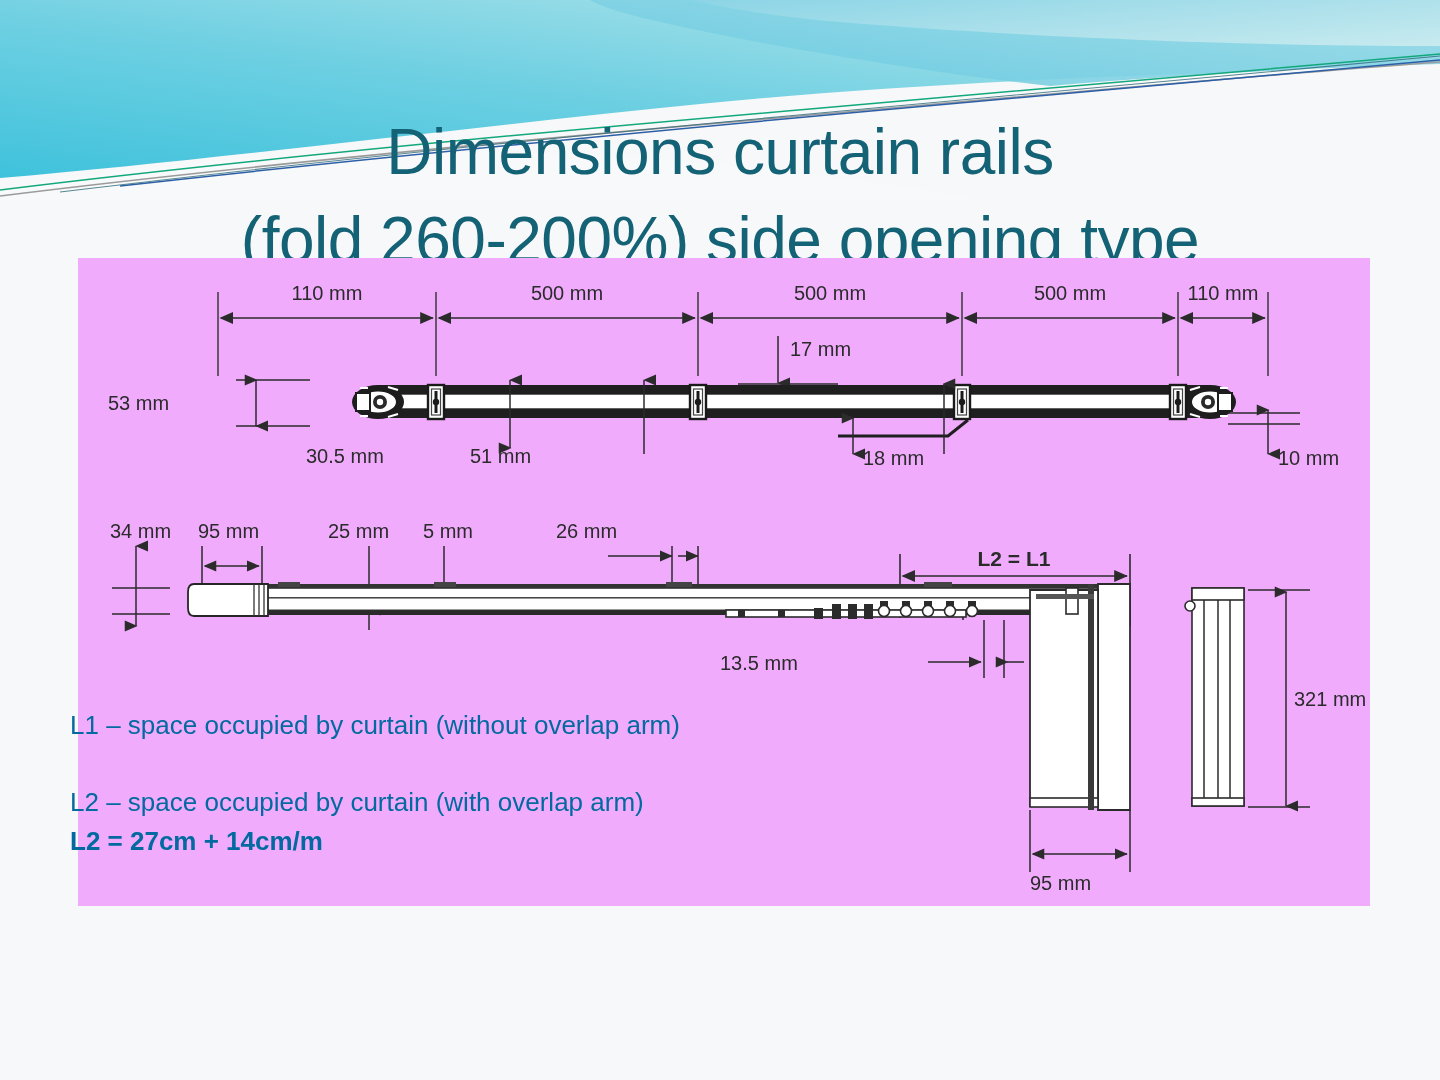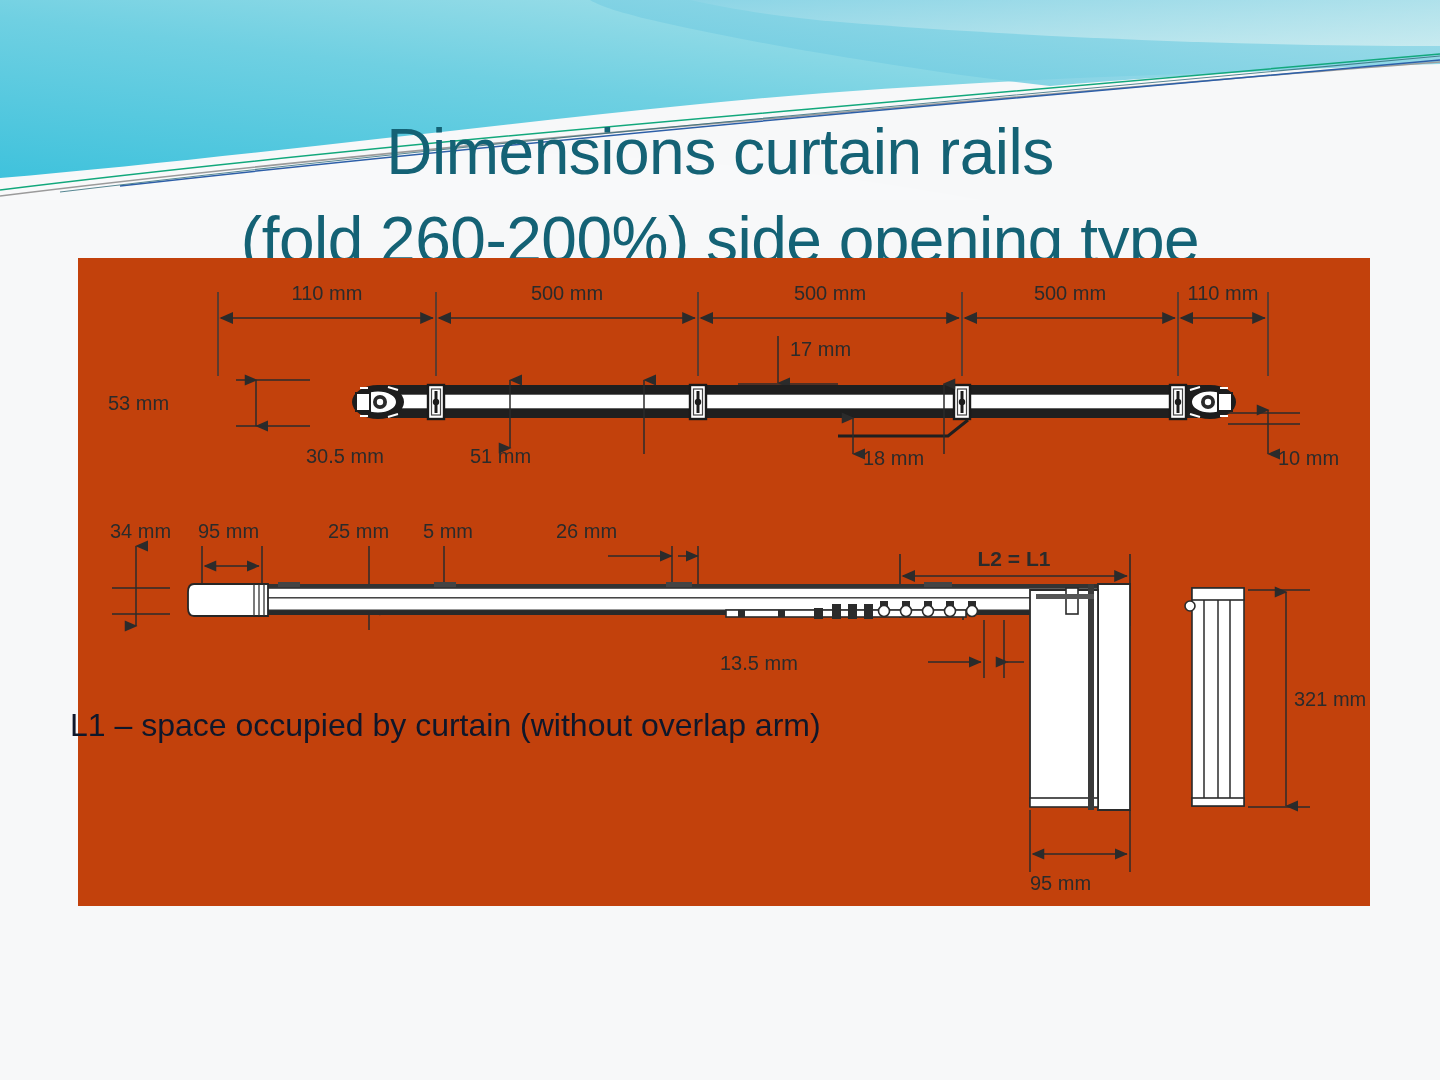--- a/index.html
+++ b/index.html
@@ -28,30 +28,30 @@
     line-height: 88px;
     font-weight: 400;
     letter-spacing: -0.5px;
     white-space: nowrap;
   }
 
   
   #diagram-panel {
     position: absolute; left: 78px; top: 258px;
     width: 1292px; height: 648px;
-    background: #c2410c;
+    background: #f0abfc;
   }
   #diagram-svg { position: absolute; left: 0; top: 0; }
 
   
   #notes-block {
     position: absolute; left: 70px; top: 706px;
     width: 900px;
-    color: #0f172a;
-    font-size: 32px;
+    color: #0369a1;
+    font-size: 26px;
     line-height: 39px;
   }
   .note-line { white-space: nowrap; }
   .note-bold { font-weight: bold; }
   .note-gap { height: 38px; }
 </style>
 </head>
 <body>
 
 <div id="slide-header">
@@ -353,13 +353,15 @@
         <line x1="955" y1="596" x2="1049" y2="596" marker-start="url(#arrL)" marker-end="url(#arrR)"></line>
       </g>
       <text x="952" y="632" font-size="20" fill="#2b2b2b" font-family="Liberation Sans, sans-serif">95 mm</text>
     </g>
   </svg>
 </div>
 
 <div id="notes-block">
   <div class="note-line">L1 – space occupied by curtain (without overlap arm)</div>
   <div class="note-gap"></div>
+  <div class="note-line">L2 – space occupied by curtain (with overlap arm)</div>
+  <div class="note-line note-bold">L2 = 27cm + 14cm/m</div>
 </div>
 
 </body></html>

